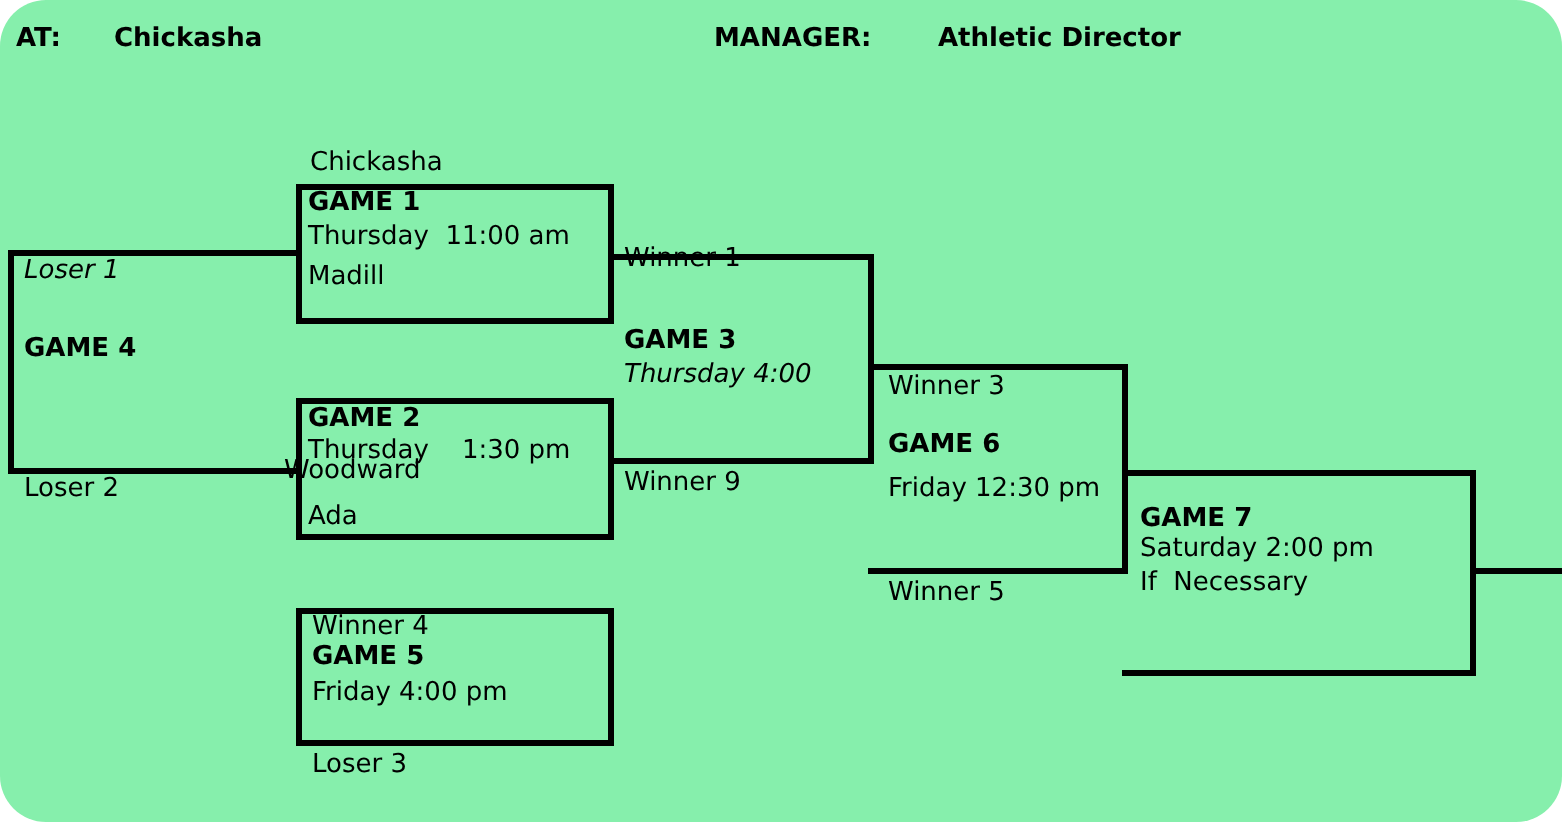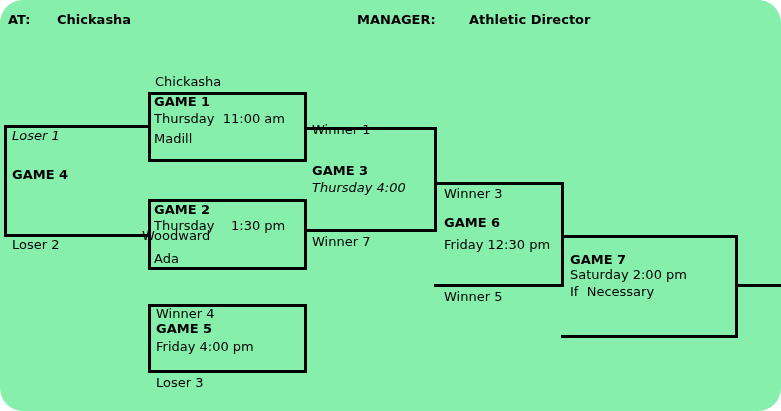--- a/index.html
+++ b/index.html
@@ -36,21 +36,21 @@
   <span class="lbl" style="left:142px;top:185px;margin-top:44px;">Woodward</span>
   <div class="box" style="left:148px;top:199px;width:159px;height:71px;"></div>
   <span class="lbl bold" style="left:154px;top:203px;">GAME 2</span>
   <span class="lbl" style="left:154px;top:219px;">Thursday    1:30 pm</span>
   <span class="lbl" style="left:154px;top:252px;">Ada</span>
 
   <div class="open-left" style="left:305px;top:127px;width:132px;height:105px;"></div>
   <span class="lbl" style="left:312px;top:123px;">Winner 1</span>
   <span class="lbl bold" style="left:312px;top:164px;">GAME 3</span>
   <span class="lbl" style="left:312px;top:181px;font-style:italic;">Thursday 4:00</span>
-  <span class="lbl" style="left:312px;top:235px;">Winner 7</span>
+  <span class="lbl" style="left:312px;top:235px;">Winner 9</span>
 
   <div class="box" style="left:148px;top:304px;width:159px;height:69px;"></div>
   <span class="lbl" style="left:156px;top:307px;">Winner 4</span>
   <span class="lbl bold" style="left:156px;top:322px;">GAME 5</span>
   <span class="lbl" style="left:156px;top:340px;">Friday 4:00 pm</span>
   <span class="lbl" style="left:156px;top:376px;">Loser 3</span>
 
   <div class="open-left" style="left:434px;top:182px;width:130px;height:105px;"></div>
   <span class="lbl" style="left:444px;top:187px;">Winner 3</span>
   <span class="lbl bold" style="left:444px;top:216px;text-align:right;">GAME 6</span>

